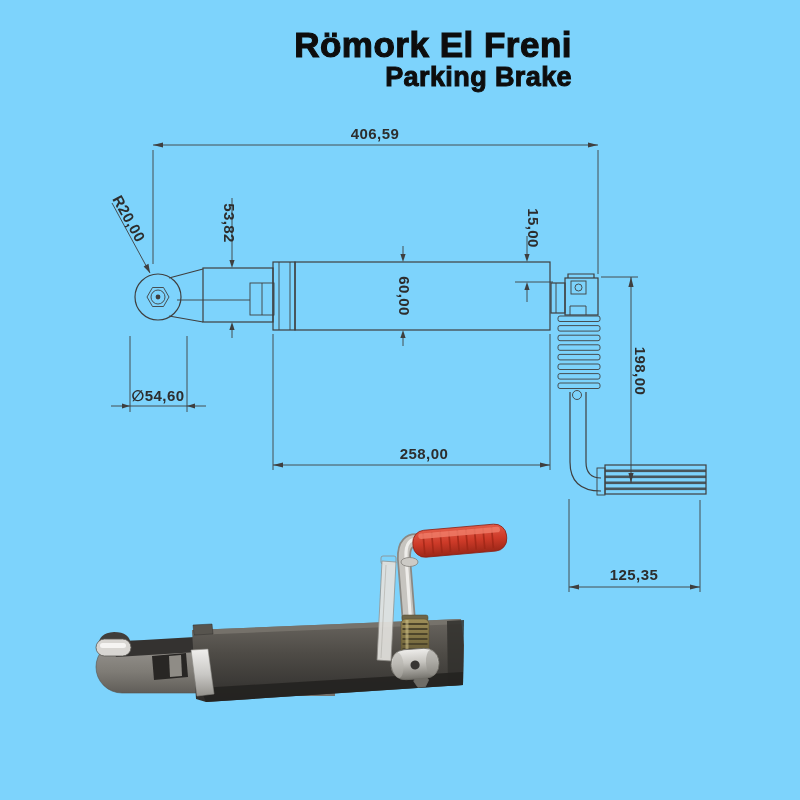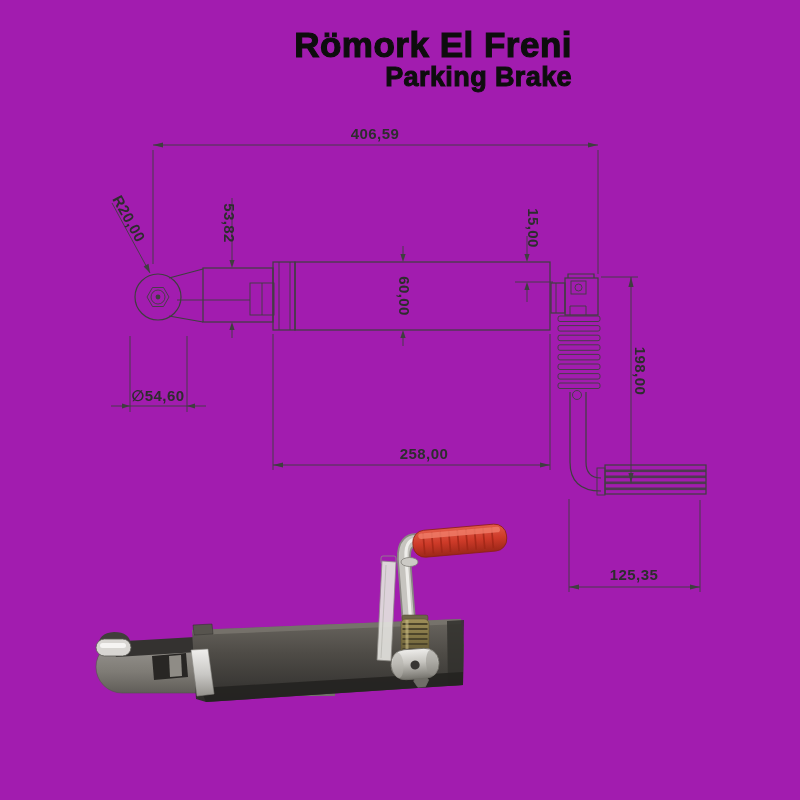--- a/index.html
+++ b/index.html
@@ -1,16 +1,16 @@
 <!DOCTYPE html>
 <html style="--line: #3f3f3f; --dimtext: #2d2d2d;"><head>
 <meta charset="utf-8">
 <style>
   html,body{margin:0;padding:0;background:#ffffff;width:800px;height:800px;overflow:hidden;}
-  .page{position:relative;width:800px;height:800px;background:#a21caf;
+  .page{position:relative;width:800px;height:800px;background:#7dd3fc;
         font-family:"Liberation Sans","DejaVu Sans",sans-serif;text-align:center;}
   svg{display:block;}
   .title{font-size:35px;font-weight:bold;fill:#0d0d0d;letter-spacing:.5px;
          paint-order:stroke;stroke:#0d0d0d;stroke-width:1.1px;}
   .subtitle{font-size:27px;font-weight:bold;fill:#0d0d0d;letter-spacing:.4px;
          paint-order:stroke;stroke:#0d0d0d;stroke-width:1px;}
   .ln{stroke:var(--line,#3f3f3f);fill:none;stroke-width:1.2;}
   .lnthin{stroke:var(--line,#3f3f3f);fill:none;stroke-width:0.9;}
   .arr{fill:var(--line,#3f3f3f);stroke:none;}
   .dimtxt{font-size:15px;font-weight:600;fill:var(--dimtext,#2d2d2d);letter-spacing:.4px;}

